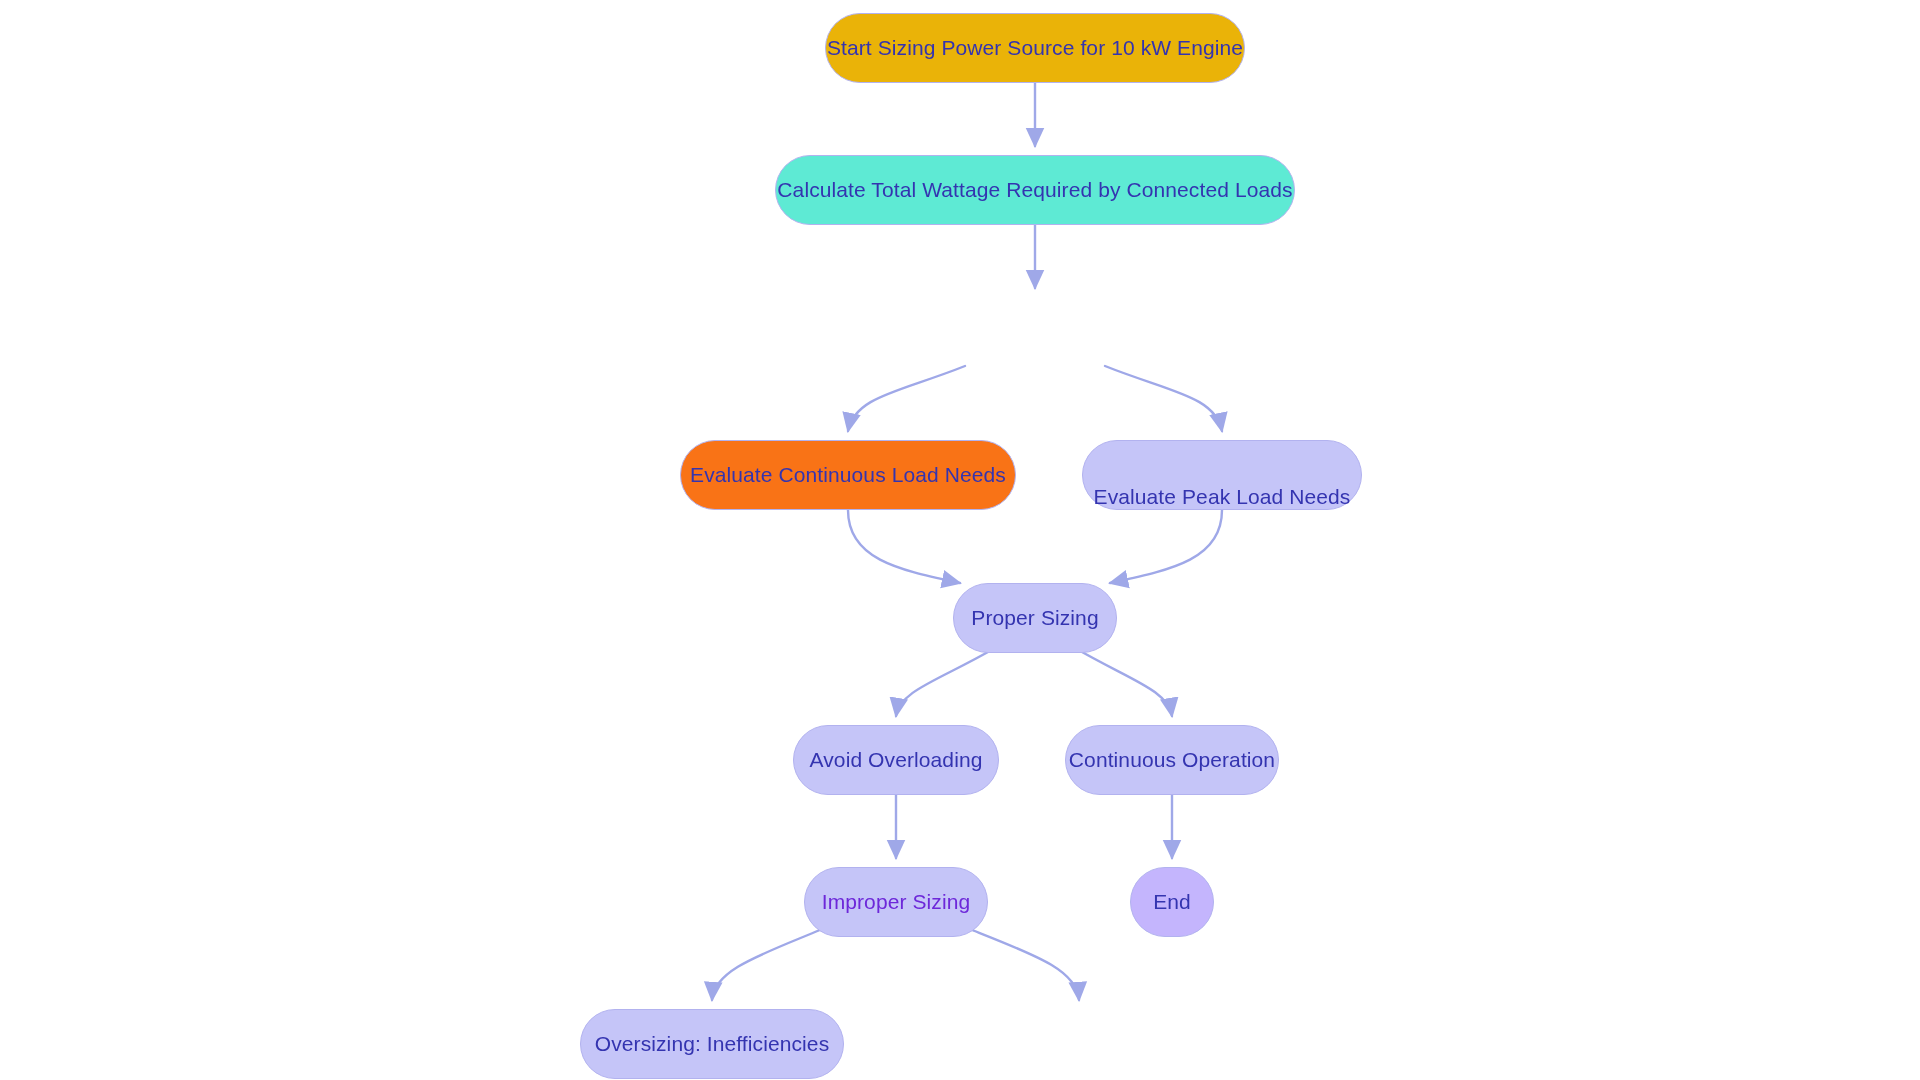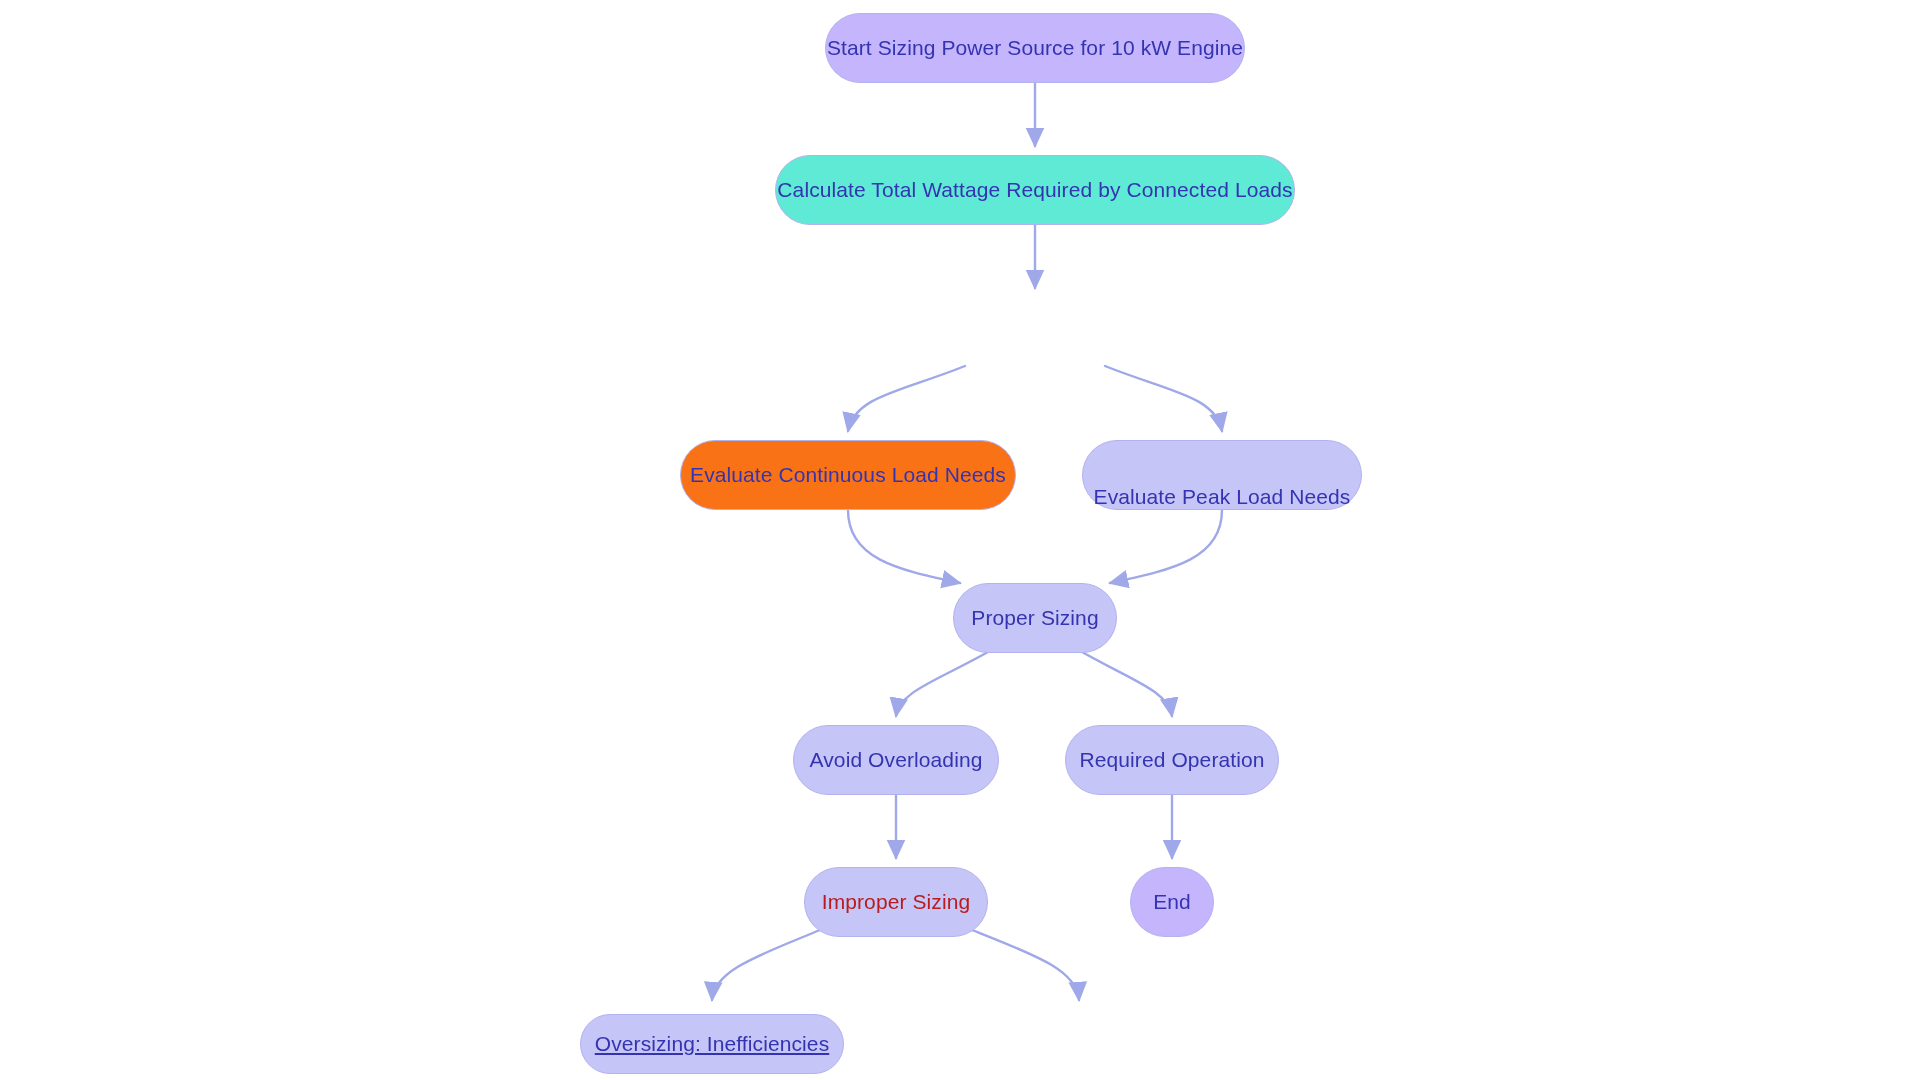--- a/index.html
+++ b/index.html
@@ -75,45 +75,45 @@
         <path d="M 995 648 C 940 680, 900 690, 896 716"></path>
         <path d="M 1075 648 C 1130 680, 1168 690, 1172 716"></path>
         <path d="M 896 795 L 896 858"></path>
         <path d="M 1172 795 L 1172 858"></path>
         <path d="M 820 930 C 760 955, 714 970, 712 1000"></path>
         <path d="M 972 930 C 1035 955, 1077 970, 1079 1000"></path>
       </g>
   </svg>
 
   <div id="node-layer">
-      <div class="node" style="left: 1035px; top: 48px; width: 420px; height: 70px; background: #c4b5fd; border-color: rgb(178, 178, 239); color: rgb(52, 52, 176);">
+      <div class="node" style="left: 1035px; top: 48px; width: 420px; height: 70px; background: #eab308; border-color: rgb(178, 178, 239); color: rgb(52, 52, 176);">
         <span>Start Sizing Power Source for 10 kW Engine</span>
       </div>
       <div class="node" style="left: 1035px; top: 190px; width: 520px; height: 70px; background: #5eead4; border-color: rgb(178, 178, 239); color: rgb(52, 52, 176); text-align: right;">
         <span>Calculate Total Wattage Required by Connected Loads</span>
       </div>
       <div class="node" style="left: 848px; top: 475px; width: 336px; height: 70px; background: #f97316; border-color: rgb(178, 178, 239); color: rgb(52, 52, 176);">
         <span>Evaluate Continuous Load Needs</span>
       </div>
       <div class="node" style="left: 1222px; top: 475px; width: 280px; height: 70px; background: rgb(197, 197, 248); border-color: rgb(178, 178, 239); color: rgb(52, 52, 176); align-items: flex-end;">
         <span>Evaluate Peak Load Needs</span>
       </div>
       <div class="node" style="left: 1035px; top: 618px; width: 164px; height: 70px; background: rgb(197, 197, 248); border-color: rgb(178, 178, 239); color: rgb(52, 52, 176);">
         <span>Proper Sizing</span>
       </div>
       <div class="node" style="left: 896px; top: 760px; width: 206px; height: 70px; background: rgb(197, 197, 248); border-color: rgb(178, 178, 239); color: rgb(52, 52, 176);">
         <span>Avoid Overloading</span>
       </div>
       <div class="node" style="left: 1172px; top: 760px; width: 214px; height: 70px; background: rgb(197, 197, 248); border-color: rgb(178, 178, 239); color: rgb(52, 52, 176);">
-        <span>Required Operation</span>
+        <span>Continuous Operation</span>
       </div>
-      <div class="node" style="left: 896px; top: 902px; width: 184px; height: 70px; background: rgb(197, 197, 248); border-color: rgb(178, 178, 239); color: #b91c1c;">
+      <div class="node" style="left: 896px; top: 902px; width: 184px; height: 70px; background: rgb(197, 197, 248); border-color: rgb(178, 178, 239); color: #6d28d9;">
         <span>Improper Sizing</span>
       </div>
       <div class="node" style="left: 1172px; top: 902px; width: 84px; height: 70px; background: #c4b5fd; border-color: rgb(178, 178, 239); color: rgb(52, 52, 176);">
         <span>End</span>
       </div>
-      <div class="node" style="left: 712px; top: 1044px; width: 264px; height: 60px; background: rgb(197, 197, 248); border-color: rgb(178, 178, 239); color: rgb(52, 52, 176); text-decoration: underline;">
+      <div class="node" style="left: 712px; top: 1044px; width: 264px; height: 70px; background: rgb(197, 197, 248); border-color: rgb(178, 178, 239); color: rgb(52, 52, 176);">
         <span>Oversizing: Inefficiencies</span>
       </div>
     </div>
 
 </div>
 
 </body></html>

